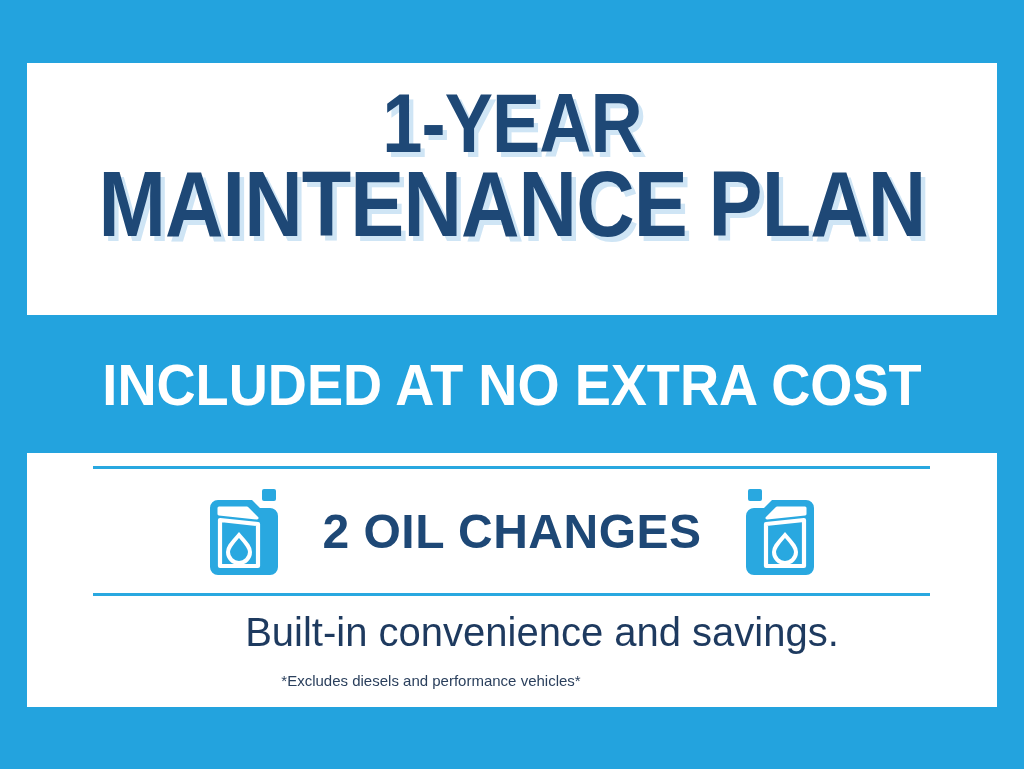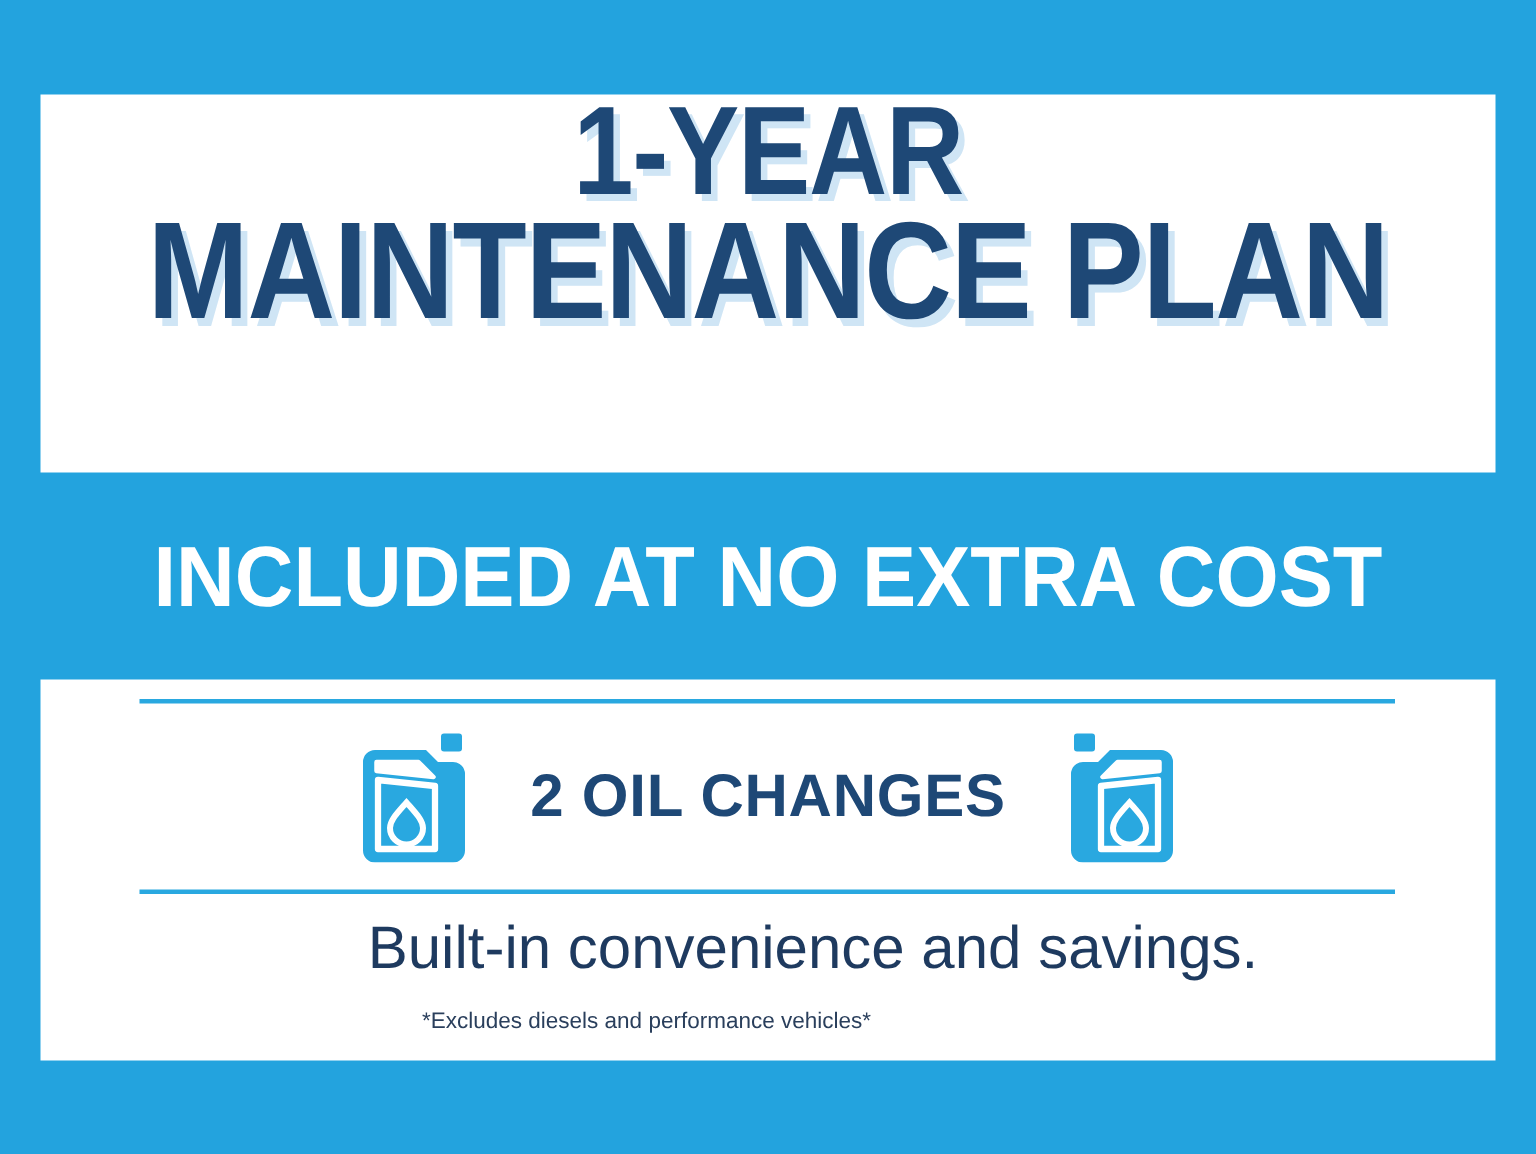--- a/index.html
+++ b/index.html
@@ -11,21 +11,21 @@
   }
   .poster{position:relative;width:1024px;height:769px;}
 
   
   .panel{position:absolute;background:#ffffff;left:27px;width:970px;}
   .panel-top{top:63px;height:252px;}
   .panel-bottom{top:453px;height:254px;}
 
   
   .headline{
-    position:absolute;left:27px;width:970px;top:51px;height:184px;
+    position:absolute;left:27px;width:970px;top:74px;height:184px;
     display:flex;flex-direction:column;align-items:center;justify-content:center;
     color:#1e4876;
     font-weight:bold;
     font-family:"Liberation Sans Narrow","Liberation Sans",sans-serif;
     letter-spacing:-1px;
     text-shadow:5px 5px 0 #cfe5f5;
     line-height:0.93;
   }
   .headline .l1{
     font-size:84px;
@@ -54,21 +54,21 @@
   }
   .rule-top{top:466px;}
   .rule-bot{top:593px;}
 
   .offer-row{
     position:absolute;left:27px;width:970px;top:472px;height:118px;
     display:flex;align-items:center;justify-content:center;gap:42px;
   }
   .offer-title{
     color:#1e4876;font-weight:bold;
-    font-size:40px;letter-spacing:0.5px;white-space:nowrap;
+    font-size:48px;letter-spacing:0.5px;white-space:nowrap;
   }
   .jug{flex:0 0 auto;width:74px;height:88px;display:block;}
 
   .tagline{
     position:absolute;left:27px;width:970px;top:604px;height:56px;
     display:flex;align-items:center;justify-content:center;
     color:#1e3a5f;font-size:40px;font-weight:normal;white-space:nowrap;padding-left:30px;
   }
   .finepr{
     position:absolute;left:27px;width:808px;top:668px;height:24px;

